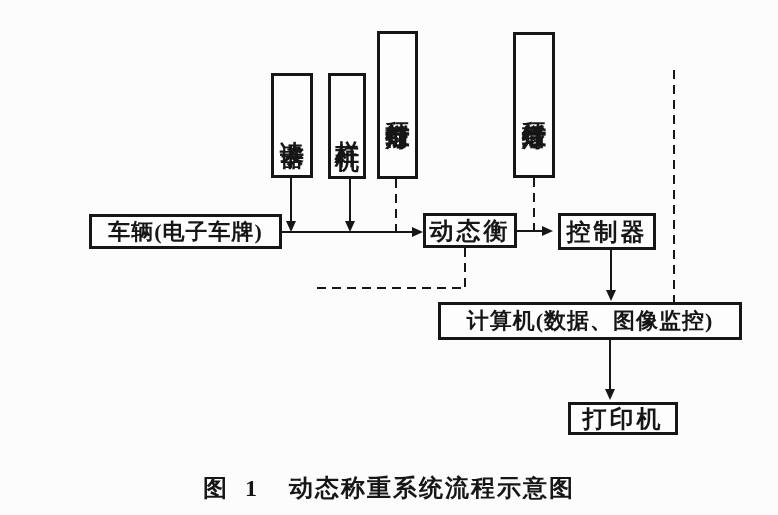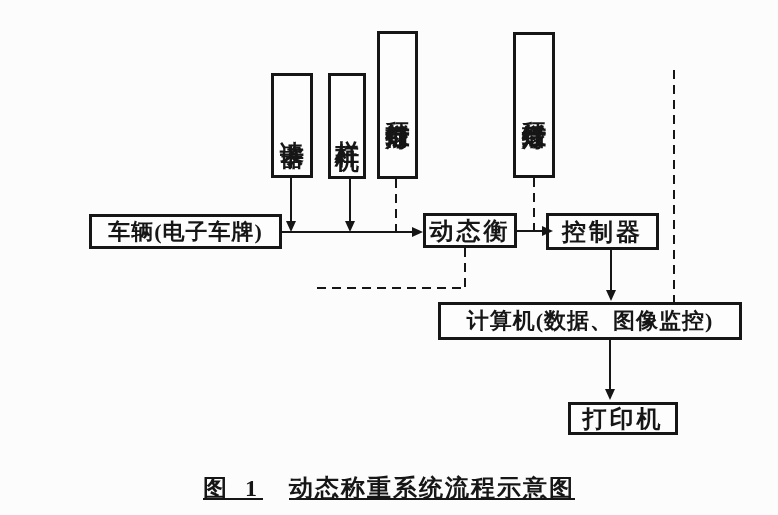--- a/index.html
+++ b/index.html
@@ -40,21 +40,20 @@
   .arr { position: absolute; width: 0; height: 0; }
   .arr.down { border-left: 5px solid transparent; border-right: 5px solid transparent; border-top: 11px solid #161616; }
   .arr.right { border-top: 5px solid transparent; border-bottom: 5px solid transparent; border-left: 11px solid #161616; }
   #caption {
     position: absolute;
     left: 0; top: 472px; width: 778px;
     text-align: center;
     font-size: 24px;
     font-weight: bold;
     letter-spacing: 2px;
-    text-decoration: underline;
   }
   #caption .cap-label { margin-right: 26px; letter-spacing: 6px; }
 </style>
 </head>
 <body>
 
 <div id="page">
 
   <div class="node v" style="left:271px; top:73px;  width:42px; height:105px;">
     <span>读卡器</span>
@@ -67,21 +66,21 @@
   </div>
   <div class="node v" style="left:513px; top:32px;  width:42px; height:146px; letter-spacing:1px;">
     <span>秤后红绿灯</span>
   </div>
   <div class="node h" style="left:89px;  top:214px; width:193px; height:35px;">
     <span>车辆(电子车牌)</span>
   </div>
   <div class="node h-lg" style="left:423px; top:213px; width:94px;  height:35px;">
     <span>动态衡</span>
   </div>
-  <div class="node h-lg" style="left:546px; top:213px; width:113px;  height:37px;">
+  <div class="node h-lg" style="left:558px; top:213px; width:98px;  height:37px;">
     <span>控制器</span>
   </div>
   <div class="node h" style="left:438px; top:302px; width:304px; height:38px;">
     <span>计算机(数据、图像监控)</span>
   </div>
   <div class="node h-lg" style="left:568px; top:402px; width:110px;  height:33px;">
     <span>打印机</span>
   </div>
 
   <div class="line sv" style="left:290px; top:178px; height:45px;"></div>

